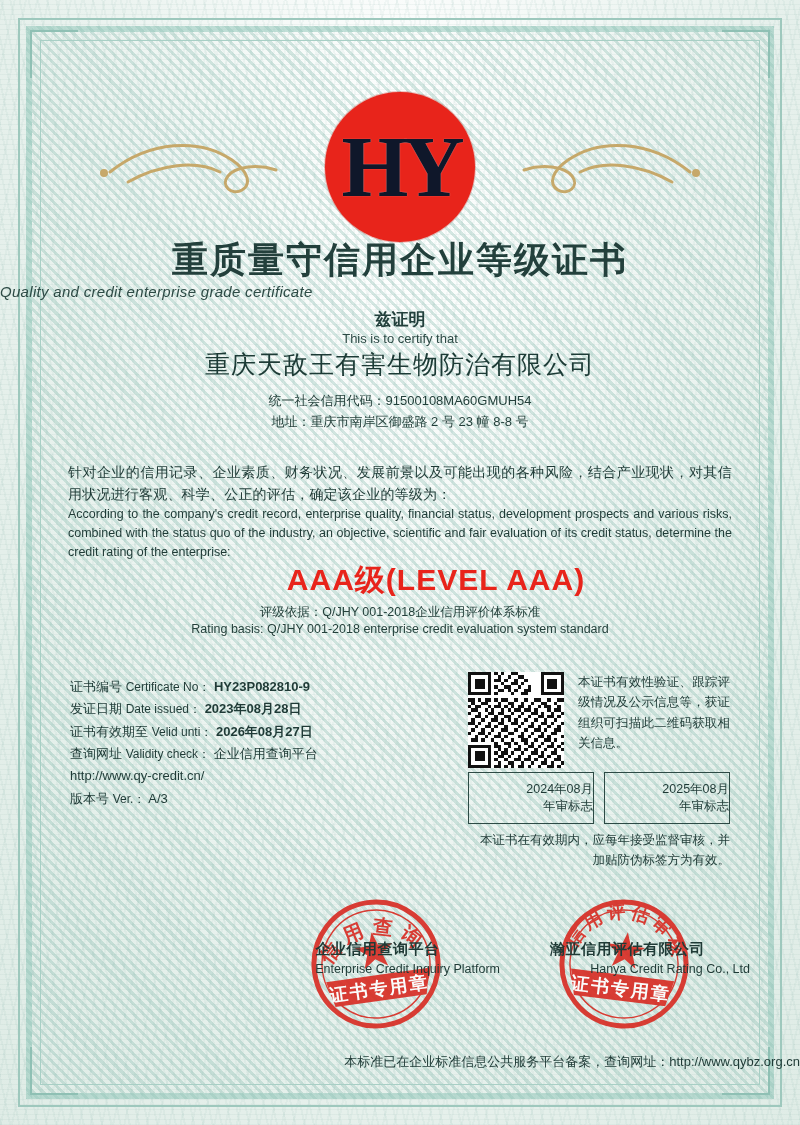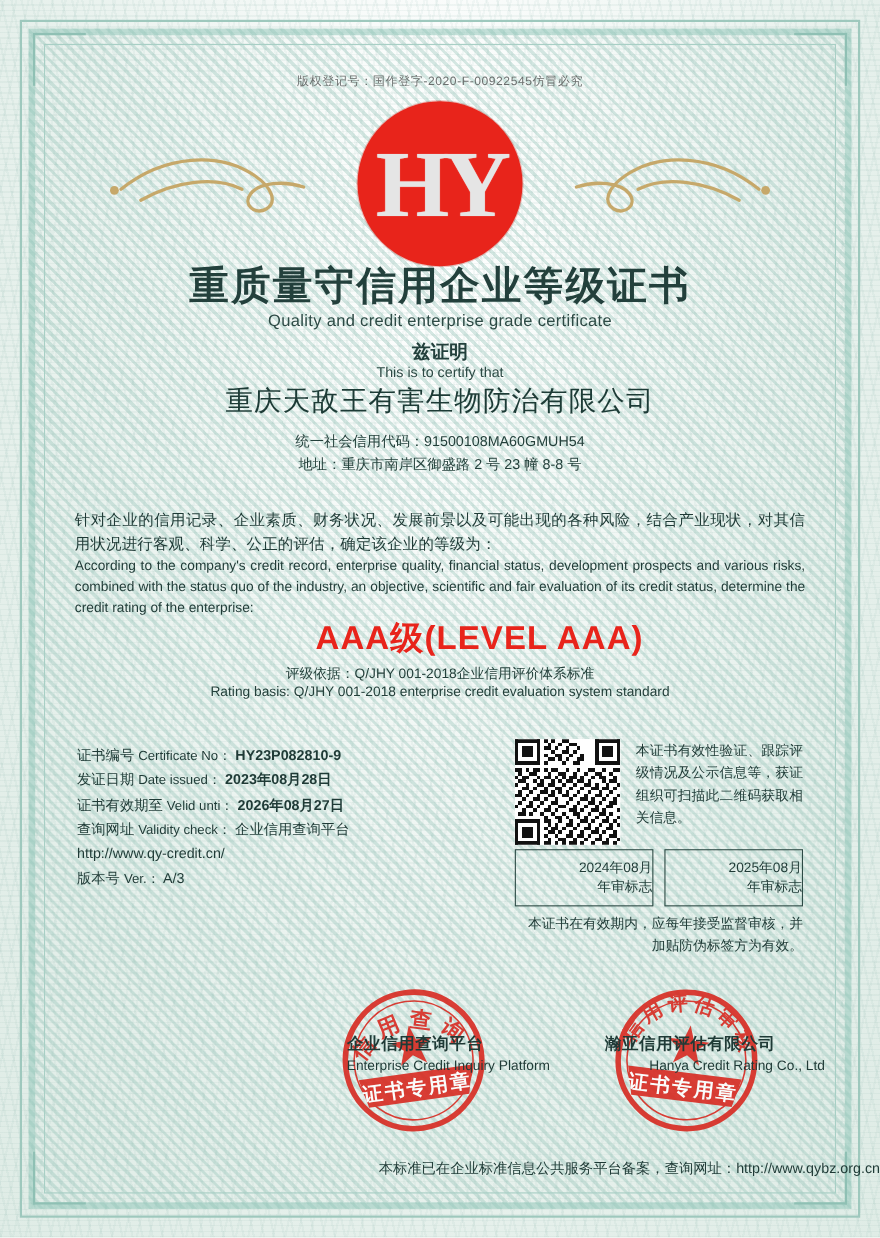--- a/index.html
+++ b/index.html
@@ -61,37 +61,37 @@
     width:150px;height:150px;
   }
   .logo-circle{
     width:150px;height:150px;border-radius:50%;
     background:#e8241b;
     display:flex;align-items:center;justify-content:center;
     box-shadow:0 0 0 1px rgba(200,20,10,.25);
   }
   .logo-mark{
     font-family:"Liberation Serif", serif;
-    font-size:86px;font-weight:bold;color:#e5e5e5;line-height:1;
+    font-size:86px;font-weight:bold;color:#0f172a;line-height:1;
     letter-spacing:-6px;
     position:relative;
     text-shadow:0 0 1px rgba(255,255,255,.6);
   }
   .flourish{
     position:absolute;top:120px;width:100%;height:90px;pointer-events:none;
   }
 
   .title-cn{
     position:absolute;top:236px;width:100%;text-align:center;
     font-family:"DejaVu Sans","Liberation Sans",sans-serif;
     font-size:36px;font-weight:bold;color:#23403c;letter-spacing:2px;
   }
   .title-en{
-    position:absolute;top:283px;width:100%;text-align:center;
-    font-size:15px;color:#2d4a45;letter-spacing:.3px;
+    position:absolute;top:283px;width:100%;text-align:left;
+    font-size:15px;color:#2d4a45;letter-spacing:.3px;font-style:italic;
   }
   .certify-cn{
     position:absolute;top:308px;width:100%;text-align:center;
     font-size:17px;color:#23403c;font-weight:bold;
   }
   .certify-en{
     position:absolute;top:331px;width:100%;text-align:center;
     font-size:13px;color:#2d4a45;
   }
   .company{
@@ -196,21 +196,20 @@
   <div class="frame-outer"></div>
   <div class="frame-mid"></div>
   <div class="frame-inner"></div>
   <div class="corner tl"></div>
   <div class="corner tr"></div>
   <div class="corner bl"></div>
   <div class="corner br"></div>
 
   <div class="content">
 
-    <div class="copyright">版权登记号：国作登字-2020-F-00922545仿冒必究</div>
 
     <svg class="flourish" viewBox="0 0 800 90">
       <g fill="none" stroke="#c6a86a" stroke-width="3" stroke-linecap="round">
         <path d="M110 52 C150 20, 200 18, 232 40 C248 51, 252 64, 242 70 C232 76, 220 66, 228 56 C236 46, 258 44, 276 50"></path>
         <path d="M128 62 C160 44, 196 40, 220 52"></path>
         <path d="M690 52 C650 20, 600 18, 568 40 C552 51, 548 64, 558 70 C568 76, 580 66, 572 56 C564 46, 542 44, 524 50"></path>
         <path d="M672 62 C640 44, 604 40, 580 52"></path>
       </g>
       <g fill="#c6a86a">
         <circle cx="104" cy="53" r="4"></circle>

